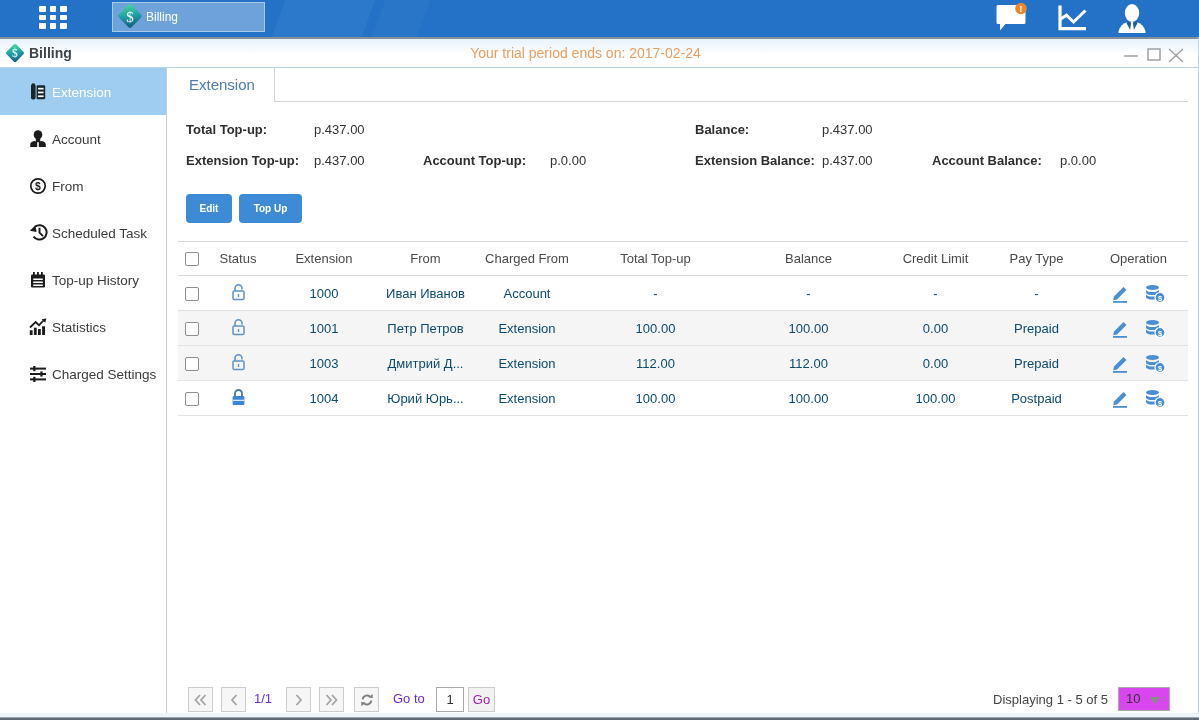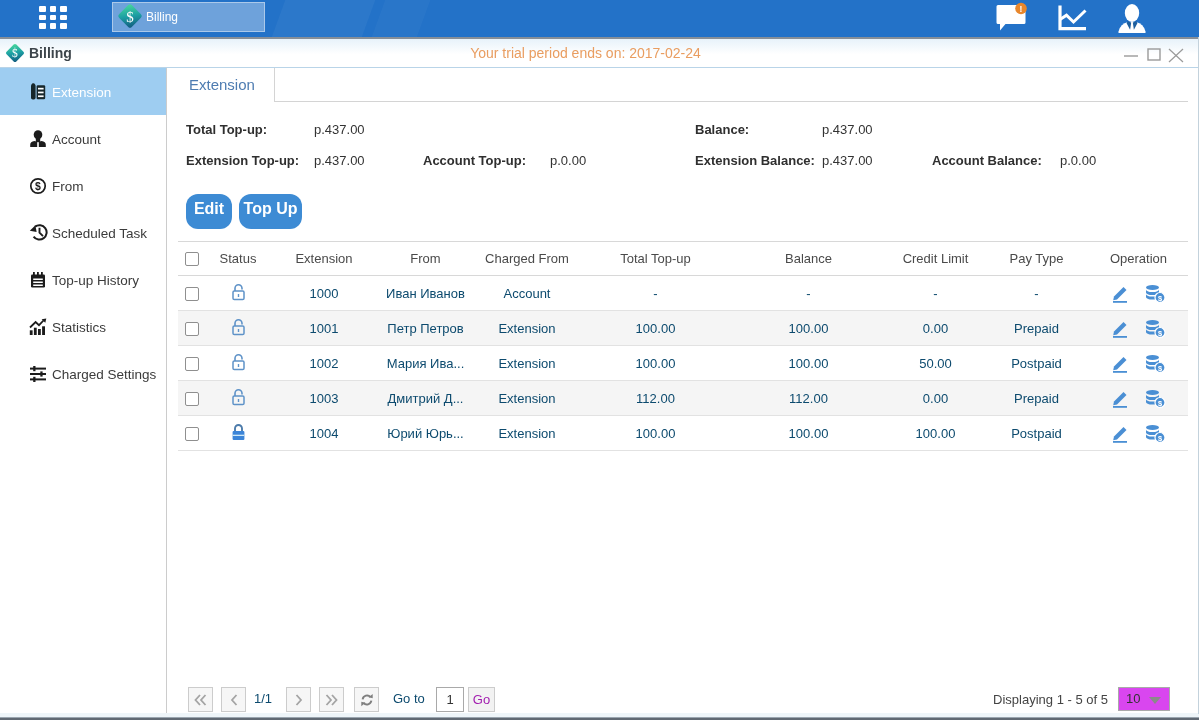--- a/index.html
+++ b/index.html
@@ -39,36 +39,36 @@
 
 
 .content { position:absolute; left:168px; top:68px; width:1031px; height:646px; background:#fff; }
 .tab-box { position:absolute; left:0px; top:0px; width:107px; height:34px;
   border-right:1px solid #d4d4d4; background:#fff; }
 .tab-box span { position:absolute; left:21px; top:8px; font-size:15px; color:#4e7cb1; }
 .tabstrip-bottom { position:absolute; left:107px; top:33px; width:913px; height:1px; background:#d4d4d4; }
 
 .stat { position:absolute; font-size:13px; color:#333; }
 .stat b { color:#2f2f2f; }
-.btn { position:absolute; height:35px; background:#3d8bd4; color:#fff; font-size:16px; font-weight:bold;
-  border-radius:12px; text-align:center; line-height:29px; }
+.btn { position:absolute; height:29px; background:#3d8bd4; color:#fff; font-size:10px; font-weight:bold;
+  border-radius:4px; text-align:center; line-height:29px; }
 
 
 .tbl { position:absolute; left:10px; top:173px; width:1010px; border-collapse:collapse; table-layout:fixed; }
 .tbl th { font-size:13px; font-weight:normal; color:#4a4a4a; height:34px; text-align:center;
   border-top:1px solid #d8d8d8; border-bottom:1px solid #d8d8d8; }
 .tbl td { font-size:13px; color:#0c4a6e; height:35px; text-align:center; border-bottom:1px solid #e2e2e2; }
 .tbl tr.alt td { background:#f5f5f5; }
 .cb { display:inline-block; width:14px; height:14px; border:1px solid #8f8f8f; border-radius:2px; background:#fff; vertical-align:middle; }
 
 
 .pgbar { position:absolute; left:0; top:619px; width:1031px; height:27px; }
 .pbtn { position:absolute; top:0; width:25px; height:25px; background:#f6f6f6; border:1px solid #ccc;
   text-align:center; color:#a9a9a9; font-size:17px; line-height:22px; }
-.ptxt { position:absolute; top:4px; font-size:13px; color:#0c4a6e; }
+.ptxt { position:absolute; top:4px; font-size:13px; color:#6d28d9; }
 .pin { position:absolute; top:0; width:28px; height:25px; border:1px solid #a9a9a9; background:#fff;
   font-size:13px; color:#333; text-align:center; line-height:23px; }
 .pgo { position:absolute; top:0; width:27px; height:25px; background:#f2f2f2; border:1px solid #ccc;
   font-size:13px; color:#a21caf; text-align:center; line-height:23px; }
 .disp { position:absolute; top:5px; right:91px; font-size:13px; color:#444;margin-left:8px; }
 .dd { position:absolute; top:0px; right:29px; width:52px; height:24px; border:1px solid #a9a9a9; background:#d946ef; }
 .dd span { position:absolute; left:7px; top:3px; font-size:13px; color:#333; }
 .dd .tri { position:absolute; right:8px; top:9px; width:0; height:0;
   border-left:6px solid transparent; border-right:6px solid transparent; border-top:7px solid #8a8a8a; }
 
@@ -323,38 +323,20 @@
             <td>100.00</td>
             <td>100.00</td>
             <td>0.00</td>
             <td>Prepaid</td>
         <td><svg width="20" height="19" viewBox="0 0 20 19" style="margin-right:14px;vertical-align:middle">
                 <use href="#pencil"></use>
               </svg><svg width="21" height="19" viewBox="0 0 21 19" style="vertical-align:middle">
                 <use href="#coins"></use>
               </svg></td>
       </tr>
-      <tr>
-        <td><span class="cb"></span></td>
-        <td><svg width="15" height="18" viewBox="0 0 15 18">
-                <use href="#lock-open"></use>
-              </svg></td>
-        <td>1002</td>
-            <td>Мария Ива...</td>
-            <td>Extension</td>
-            <td>100.00</td>
-            <td>100.00</td>
-            <td>50.00</td>
-            <td>Postpaid</td>
-        <td><svg width="20" height="19" viewBox="0 0 20 19" style="margin-right:14px;vertical-align:middle">
-                <use href="#pencil"></use>
-              </svg><svg width="21" height="19" viewBox="0 0 21 19" style="vertical-align:middle">
-                <use href="#coins"></use>
-              </svg></td>
-      </tr>
       <tr class="alt">
         <td><span class="cb"></span></td>
         <td><svg width="15" height="18" viewBox="0 0 15 18">
                 <use href="#lock-open"></use>
               </svg></td>
         <td>1003</td>
             <td>Дмитрий Д...</td>
             <td>Extension</td>
             <td>112.00</td>
             <td>112.00</td>

